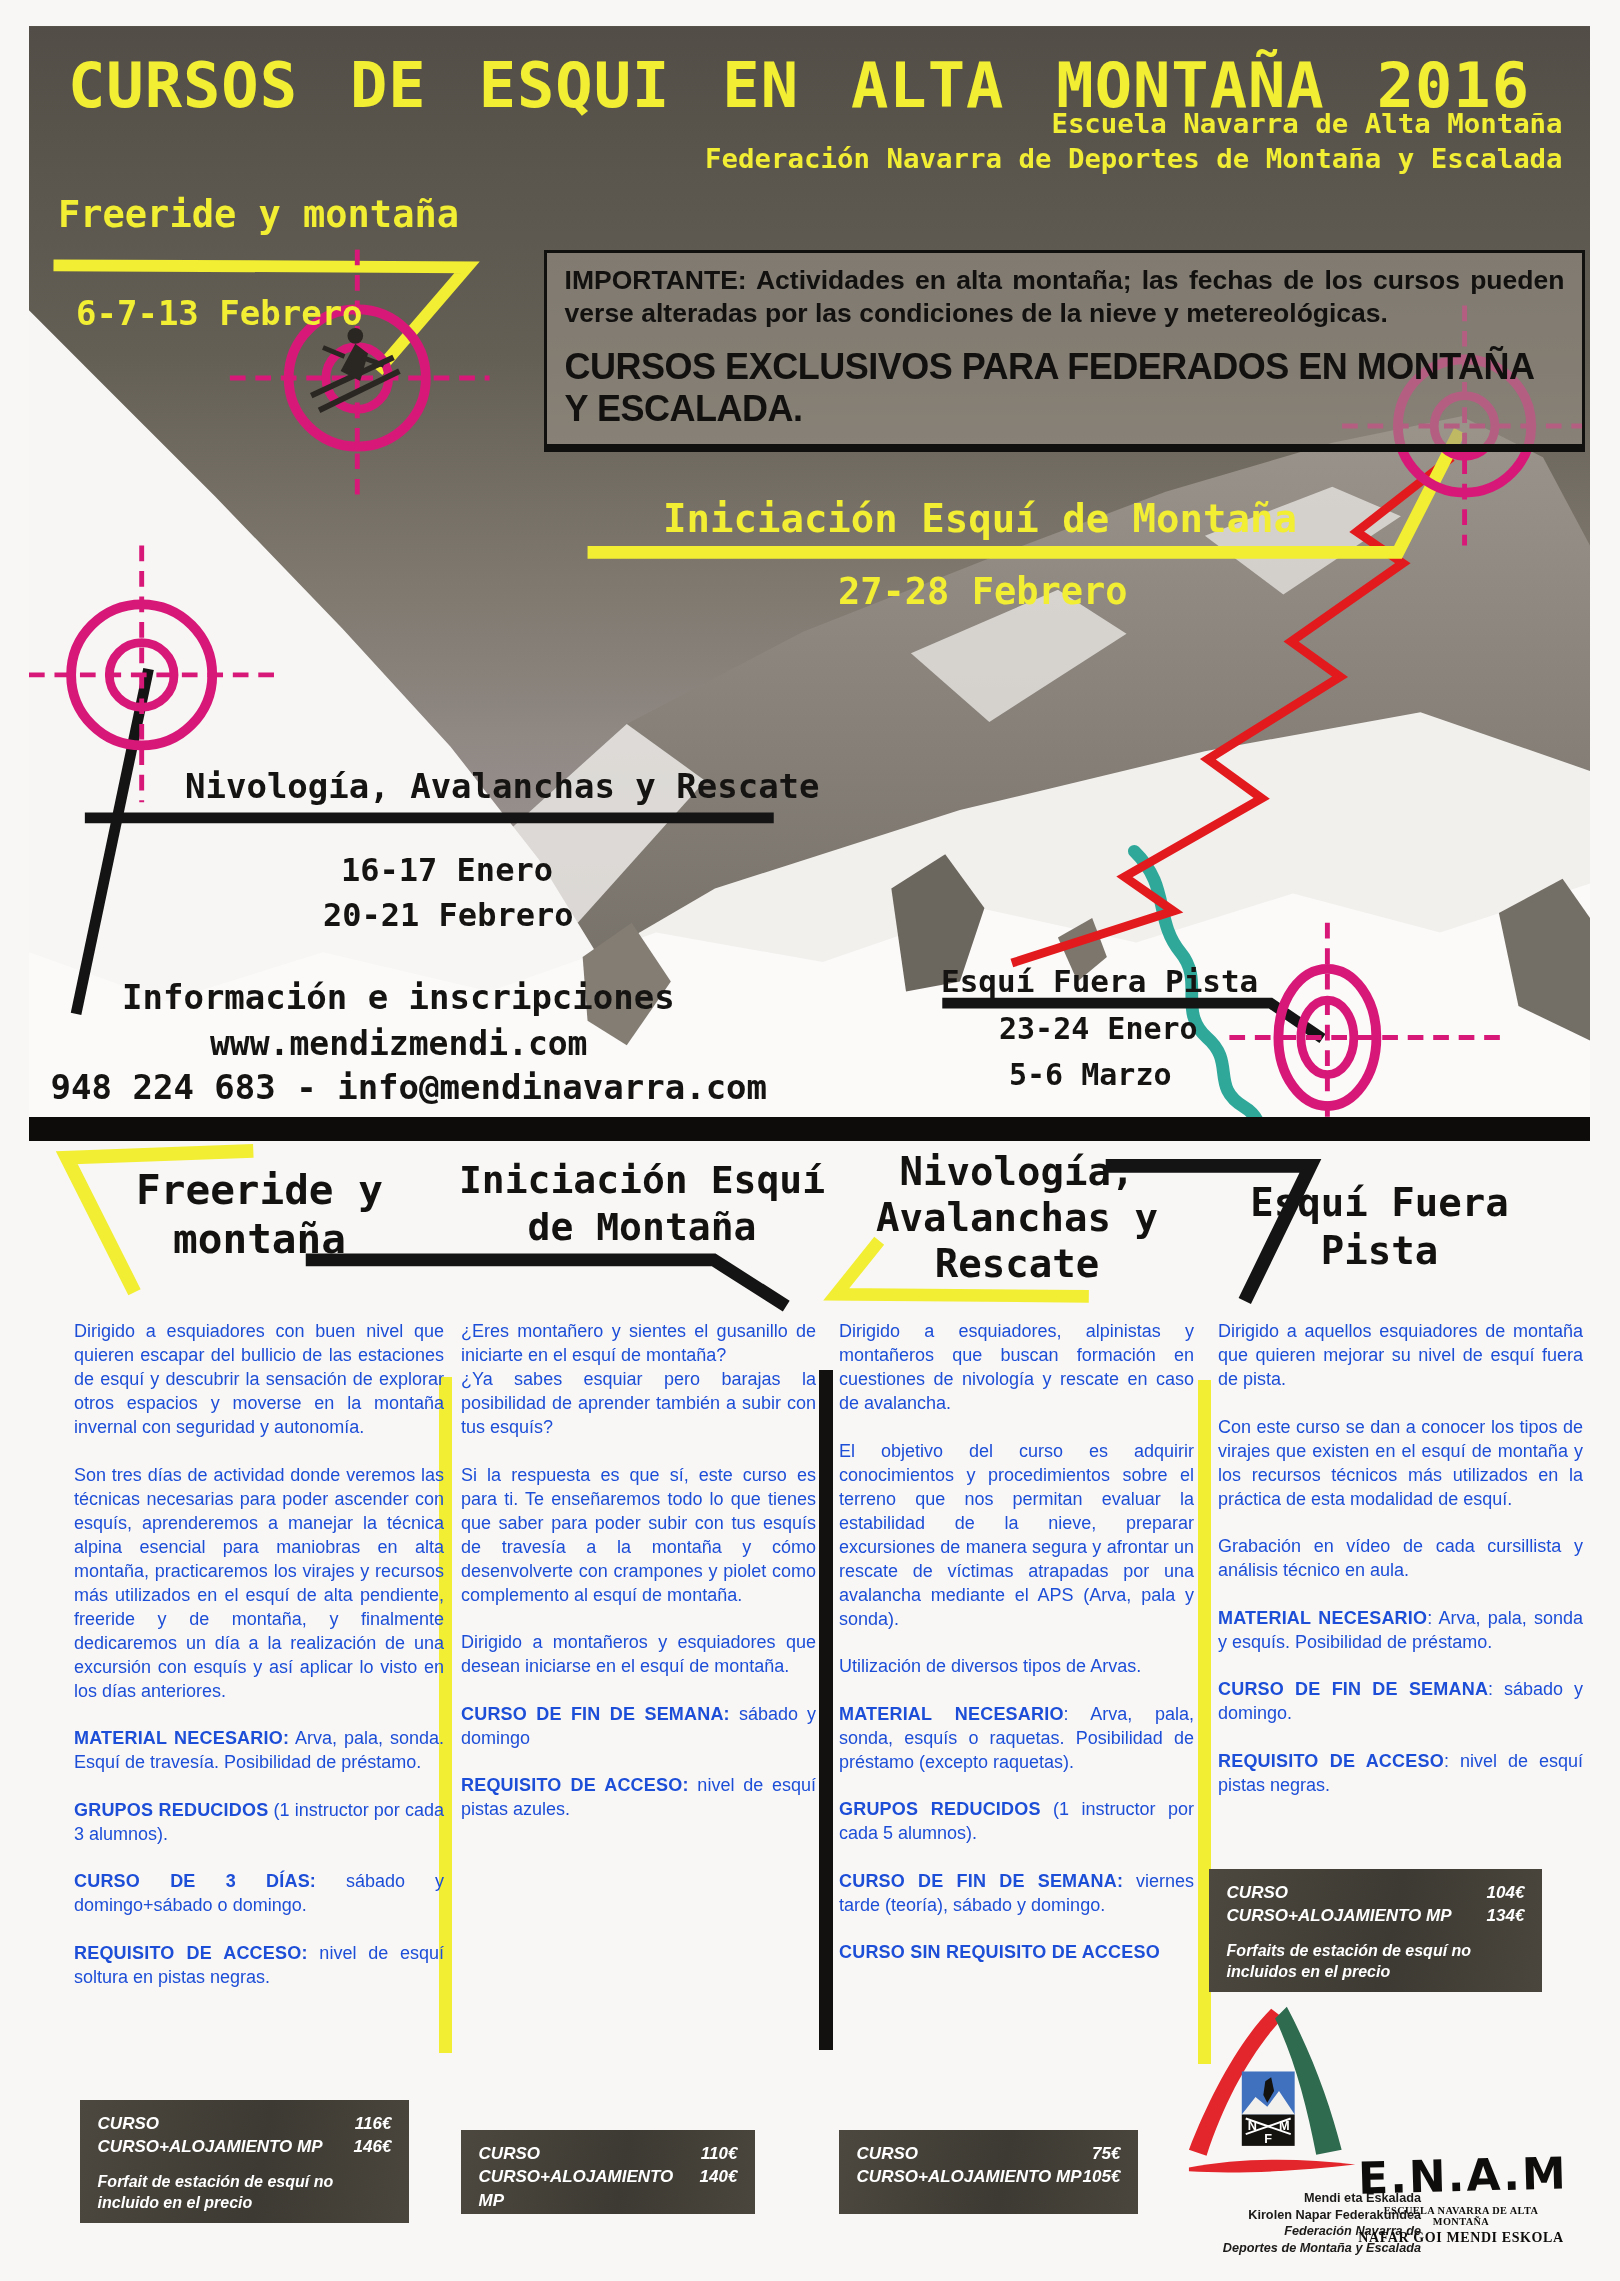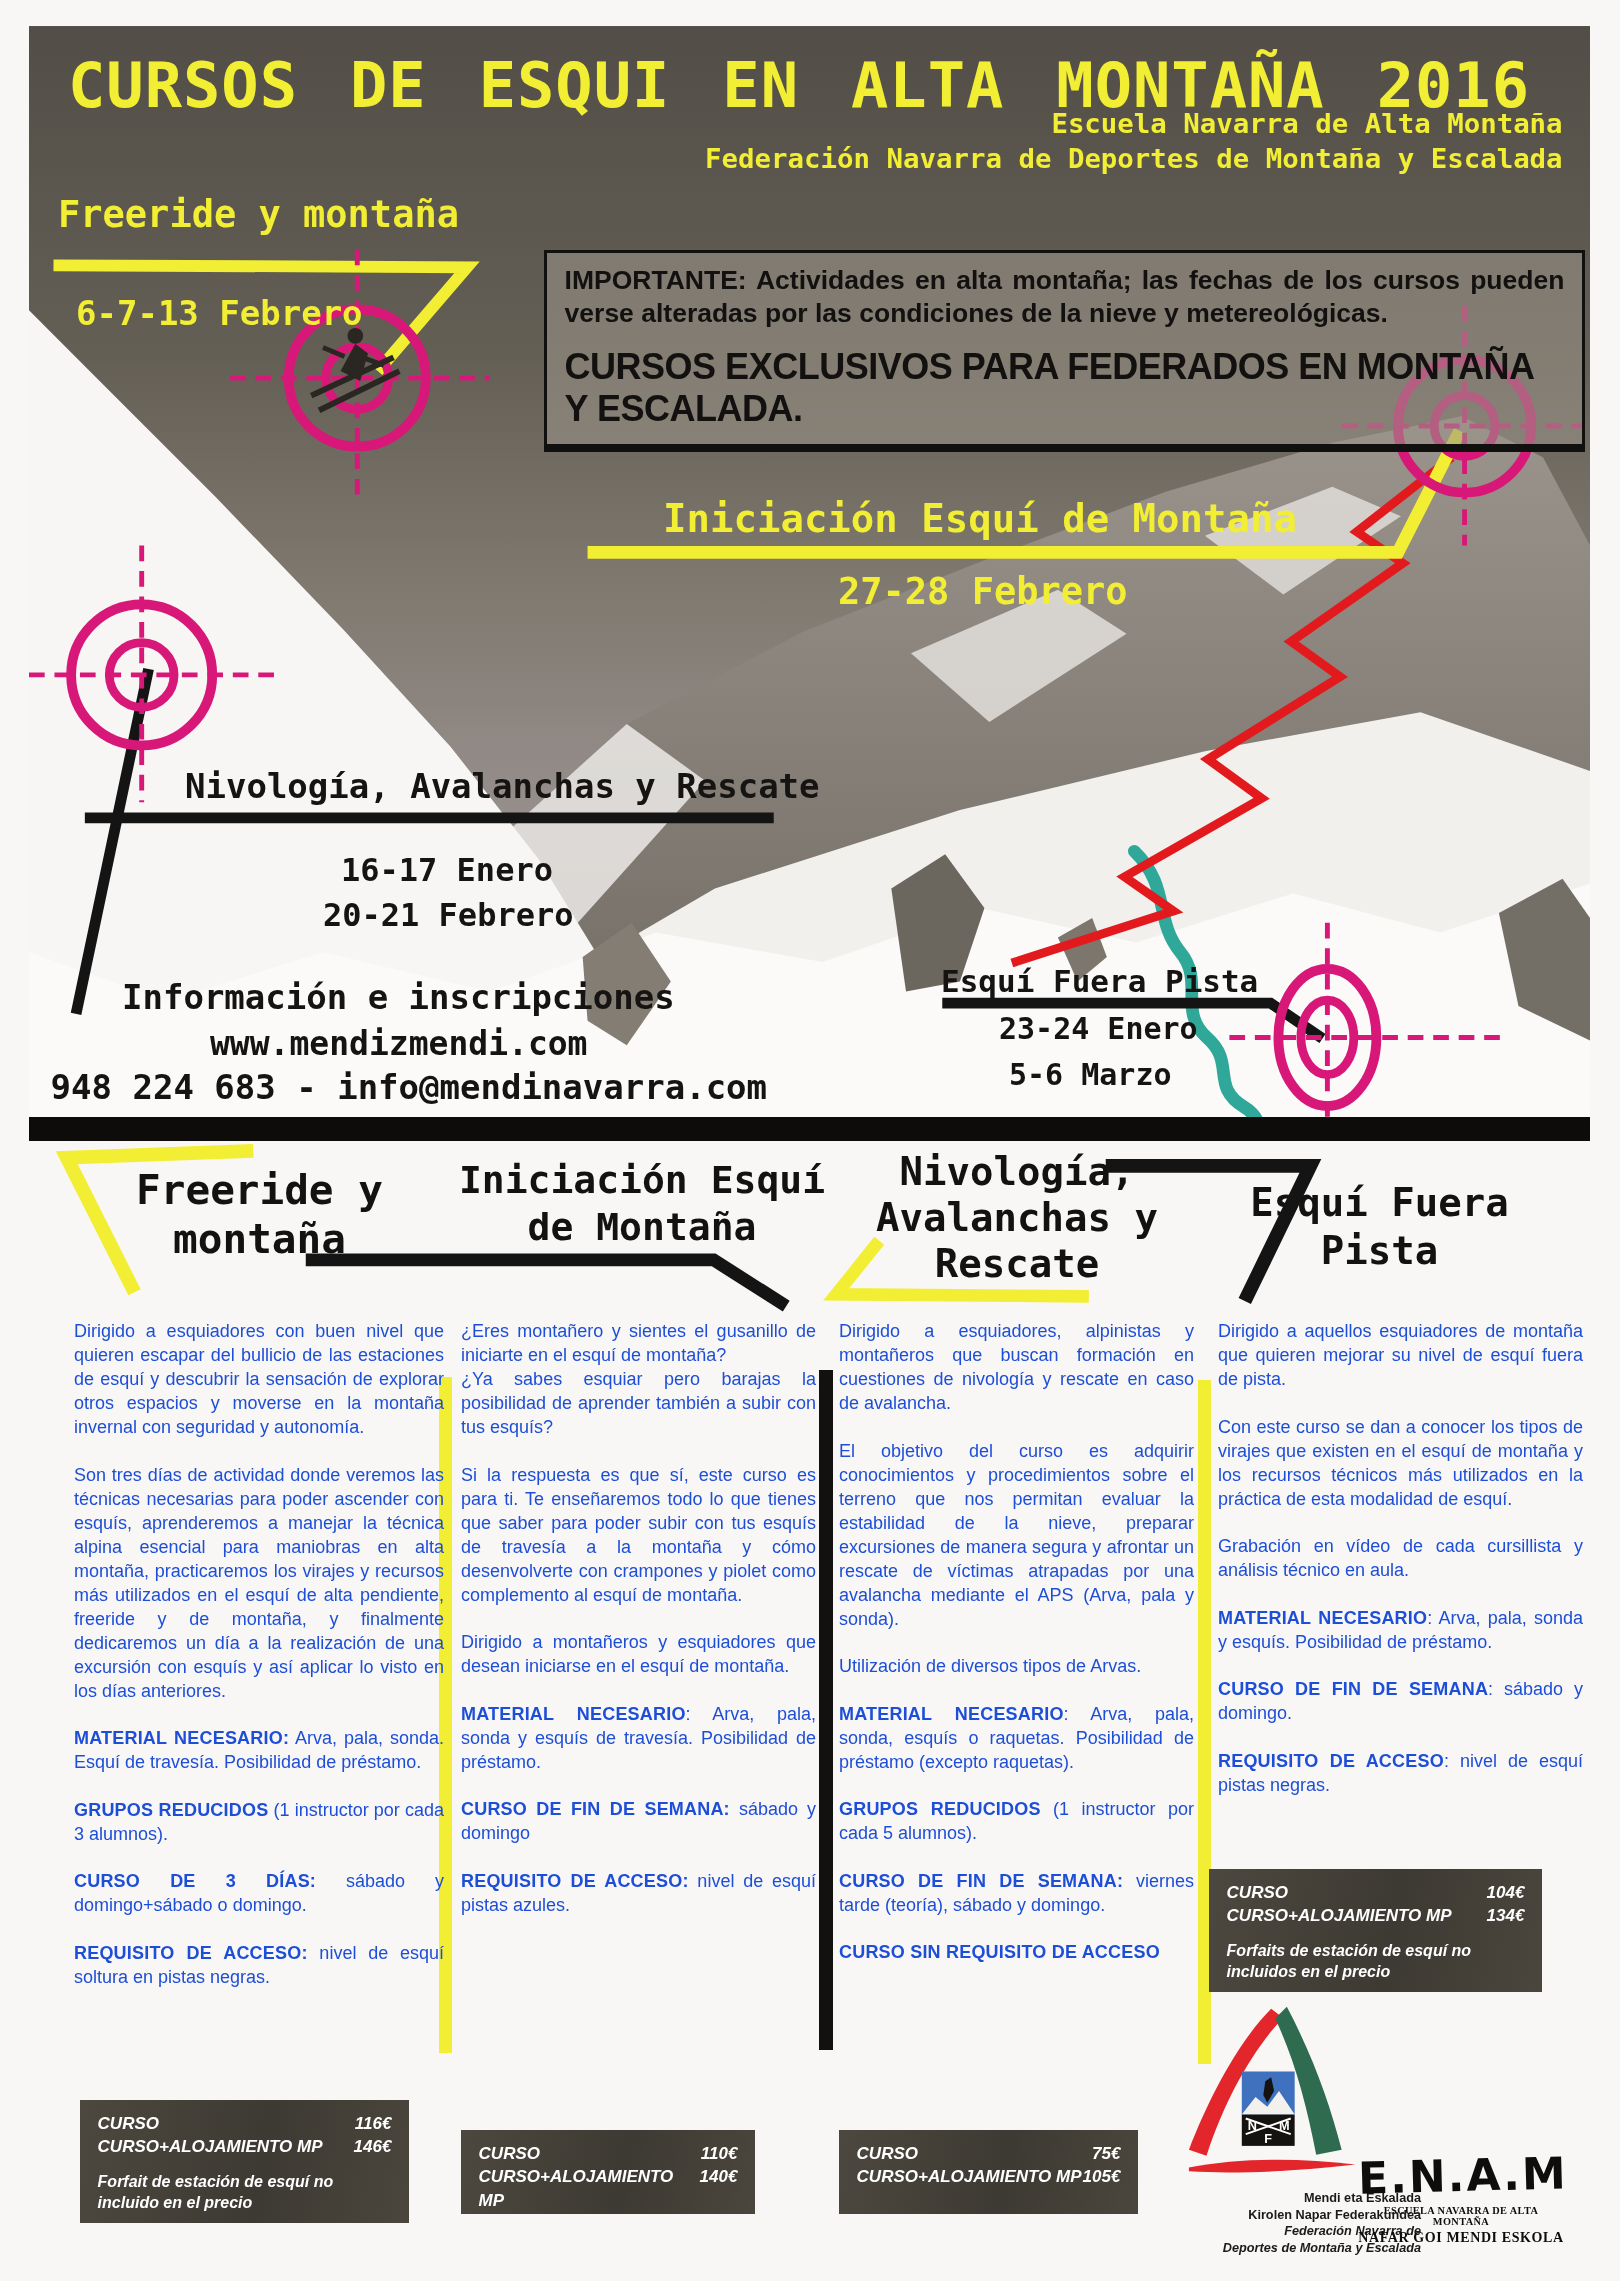--- a/index.html
+++ b/index.html
@@ -249,21 +249,20 @@
       <p><b>MATERIAL NECESARIO:</b> Arva, pala, sonda. Esquí de travesía. Posibilidad de préstamo.</p>
       <p><b>GRUPOS REDUCIDOS</b> (1 instructor por cada 3 alumnos).</p>
       <p><b>CURSO DE 3 DÍAS:</b> sábado y domingo+sábado o domingo.</p>
       <p><b>REQUISITO DE ACCESO:</b> nivel de esquí soltura en pistas negras.</p>
     </div>
   <div class="colbody cb2">
       <p>¿Eres montañero y sientes el gusanillo de iniciarte en el esquí de montaña?
 ¿Ya sabes esquiar pero barajas la posibilidad de aprender también a subir con tus esquís?</p>
       <p>Si la respuesta es que sí, este curso es para ti. Te enseñaremos todo lo que tienes que saber para poder subir con tus esquís de travesía a la montaña y cómo desenvolverte con crampones y piolet como complemento al esquí de montaña.</p>
       <p>Dirigido a montañeros y esquiadores que desean iniciarse en el esquí de montaña.</p>
-      <p><b>MATERIAL NECESARIO</b>: Arva, pala, sonda y esquís de travesía. Posibilidad de préstamo.</p>
       <p><b>CURSO DE FIN DE SEMANA:</b> sábado y domingo</p>
       <p><b>REQUISITO DE ACCESO:</b> nivel de esquí pistas azules.</p>
     </div>
   <div class="colbody cb3">
       <p>Dirigido a esquiadores, alpinistas y montañeros que buscan formación en cuestiones de nivología y rescate en caso de avalancha.</p>
       <p>El objetivo del curso es adquirir conocimientos y procedimientos sobre el terreno que nos permitan evaluar la estabilidad de la nieve, preparar excursiones de manera segura y afrontar un rescate de víctimas atrapadas por una avalancha mediante el APS (Arva, pala y sonda).</p>
       <p>Utilización de diversos tipos de Arvas.</p>
       <p><b>MATERIAL NECESARIO</b>: Arva, pala, sonda, esquís o raquetas. Posibilidad de préstamo (excepto raquetas).</p>
       <p><b>GRUPOS REDUCIDOS</b> (1 instructor por cada 5 alumnos).</p>
       <p><b>CURSO DE FIN DE SEMANA:</b> viernes tarde (teoría), sábado y domingo.</p>

